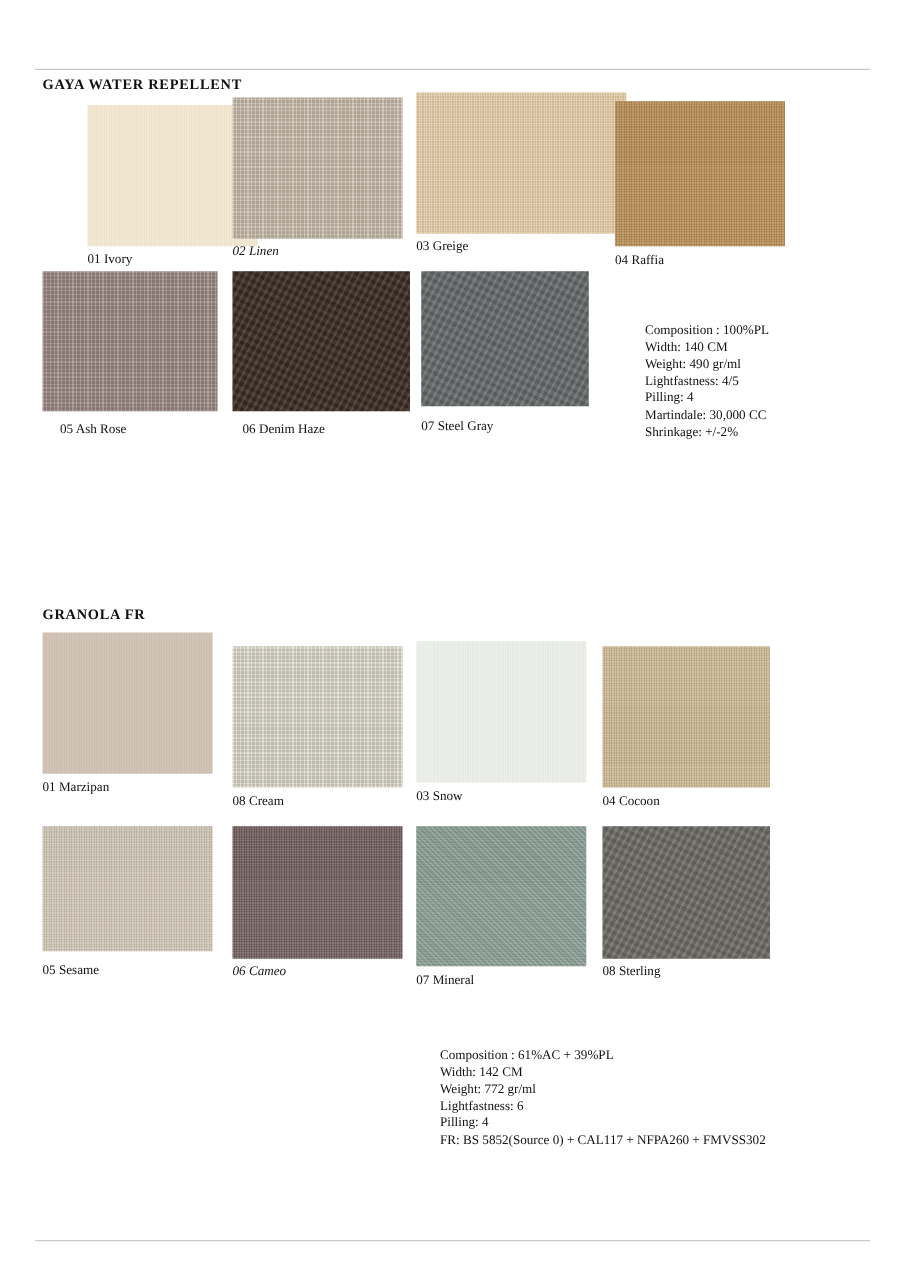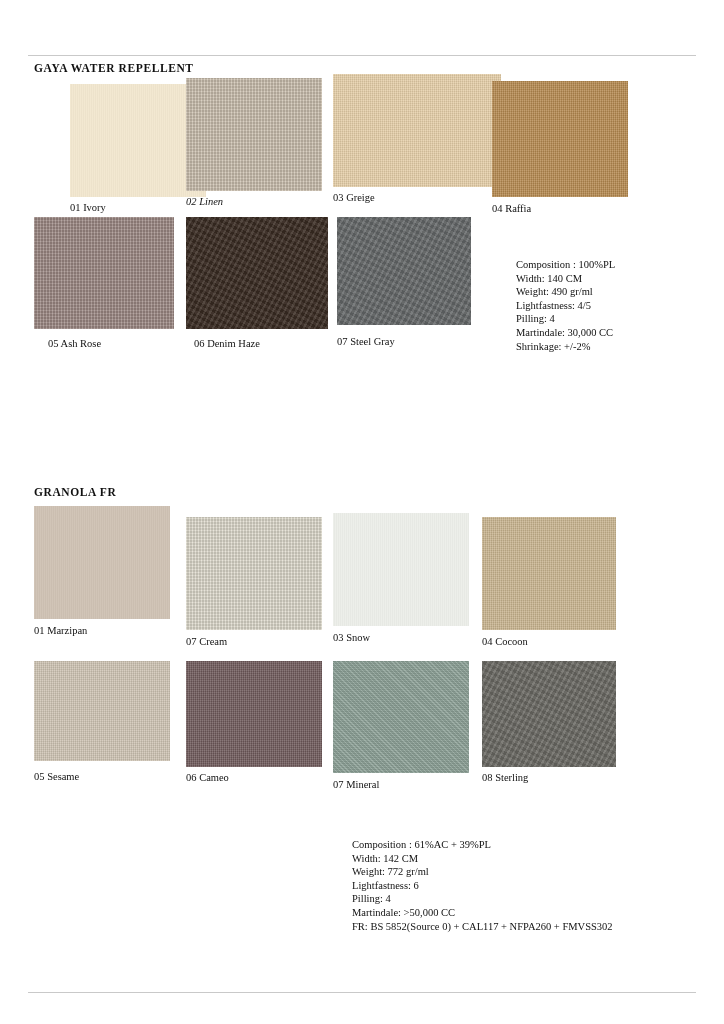--- a/index.html
+++ b/index.html
@@ -188,57 +188,56 @@
 
     <div class="section-title">GRANOLA FR</div>
 
     <div class="swatch-cell" style="left:34px; top:20px; width:136px;">
       <div class="swatch-img weave-smooth" style="height: 113px; background-color: rgb(207, 194, 180);"></div>
       <div class="swatch-label" style="margin-top:7px;">01 Marzipan</div>
     </div>
 
     <div class="swatch-cell" style="left:186px; top:31px; width:136px;">
       <div class="swatch-img weave-coarse" style="height: 113px; background-color: rgb(226, 222, 208);"></div>
-      <div class="swatch-label" style="margin-top:7px;">07 Cream</div>
+      <div class="swatch-label" style="margin-top:7px;">08 Cream</div>
     </div>
 
     <div class="swatch-cell" style="left:333px; top:27px; width:136px;">
       <div class="swatch-img weave-smooth" style="height: 113px; background-color: rgb(236, 238, 233);"></div>
       <div class="swatch-label" style="margin-top:7px;">03 Snow</div>
     </div>
 
     <div class="swatch-cell" style="left:482px; top:31px; width:134px;">
       <div class="swatch-img" style="height: 113px; background-color: rgb(201, 180, 143);"></div>
       <div class="swatch-label" style="margin-top:7px;">04 Cocoon</div>
     </div>
 
     <div class="swatch-cell" style="left:34px; top:175px; width:136px;">
       <div class="swatch-img" style="height: 100px; background-color: rgb(205, 195, 178);"></div>
       <div class="swatch-label" style="margin-top:11px;">05 Sesame</div>
     </div>
 
     <div class="swatch-cell" style="left:186px; top:175px; width:136px;">
       <div class="swatch-img" style="height: 106px; background-color: rgb(110, 89, 90);"></div>
-      <div class="swatch-label" style="margin-top:6px;">06 Cameo</div>
+      <div class="swatch-label" style="margin-top:6px;font-style:italic;">06 Cameo</div>
     </div>
 
     <div class="swatch-cell" style="left:333px; top:175px; width:136px;">
       <div class="swatch-img weave-diag" style="height: 112px; background-color: rgb(140, 160, 150);"></div>
       <div class="swatch-label" style="margin-top:7px;font-family:Liberation Serif, serif;">07 Mineral</div>
     </div>
 
     <div class="swatch-cell" style="left:482px; top:175px; width:134px;">
       <div class="swatch-img weave-mottle" style="height: 106px; background-color: rgb(107, 106, 100);"></div>
       <div class="swatch-label" style="margin-top:6px;">08 Sterling</div>
     </div>
 
     <div class="spec-block" style="left:352px; top:352px;">
       <div class="spec-line">Composition : 61%AC + 39%PL</div>
       <div class="spec-line">Width: 142 CM</div>
       <div class="spec-line">Weight: 772 gr/ml</div>
       <div class="spec-line">Lightfastness: 6</div>
       <div class="spec-line">Pilling: 4</div>
-      <div class="spec-line">Martindale: &gt;50,000 CC</div>
       <div class="spec-line">FR: BS 5852(Source 0) + CAL117 + NFPA260 + FMVSS302</div>
     </div>
   </div>
 
 </div>
 
 </body></html>

